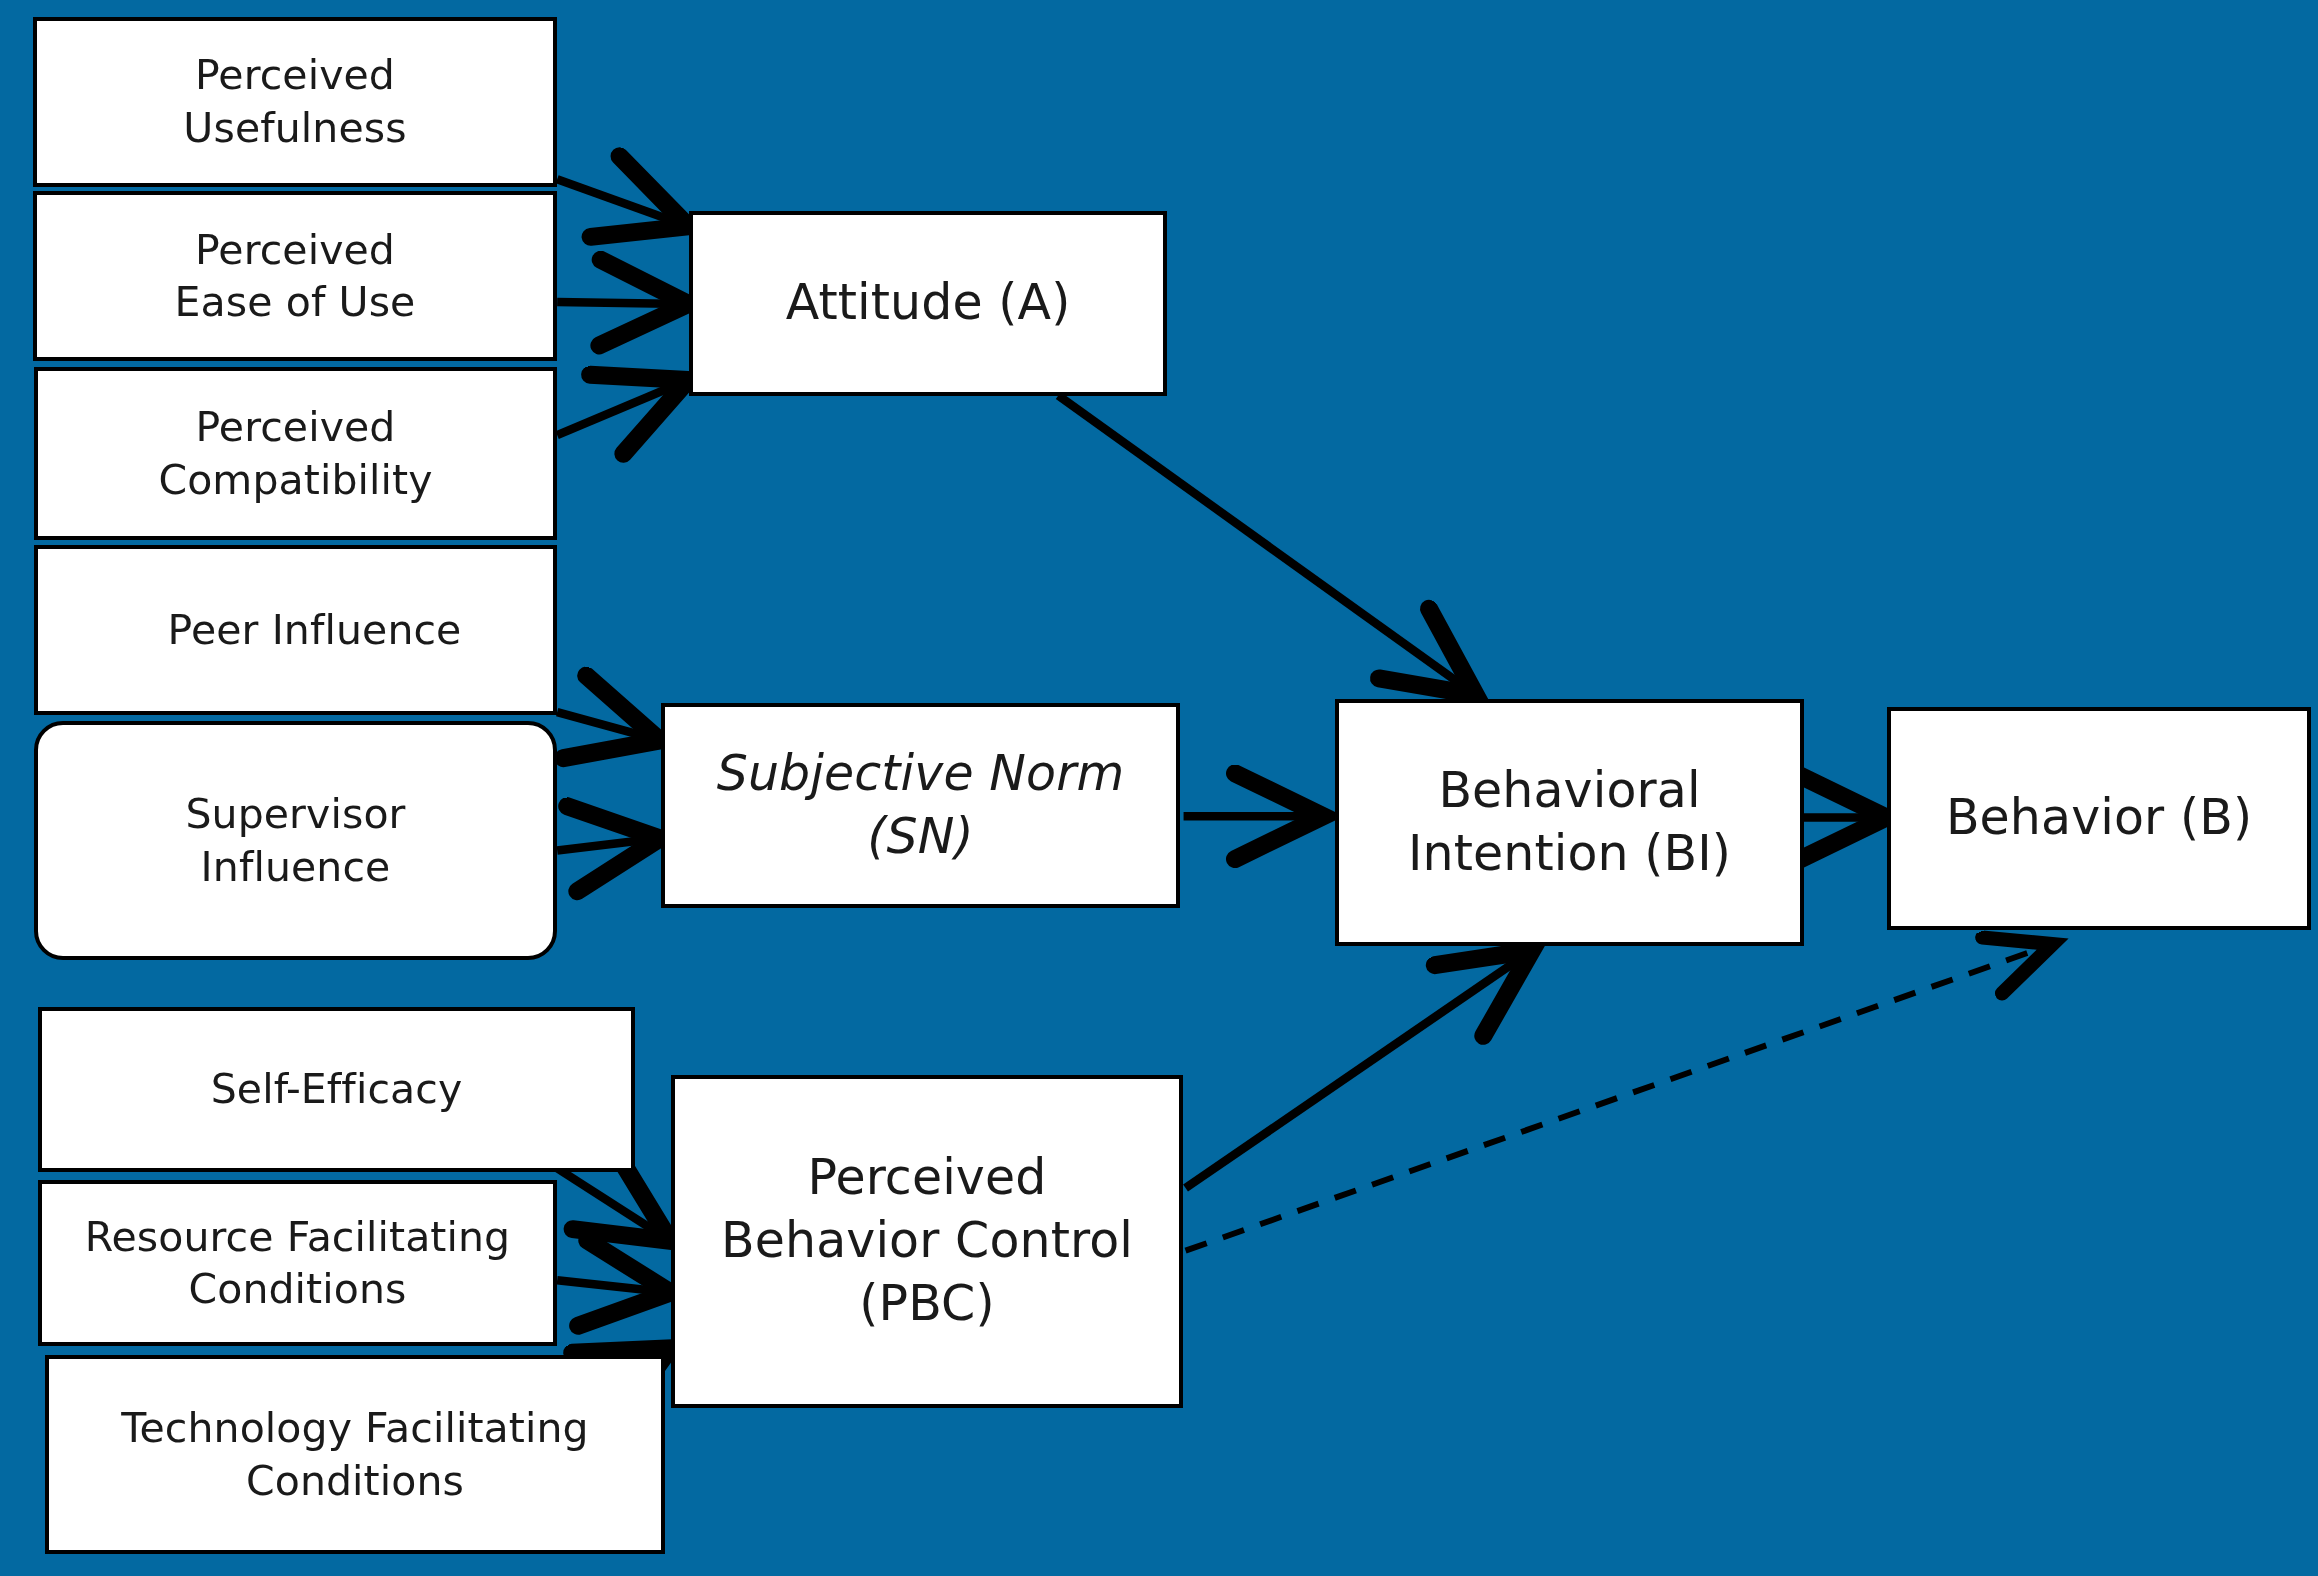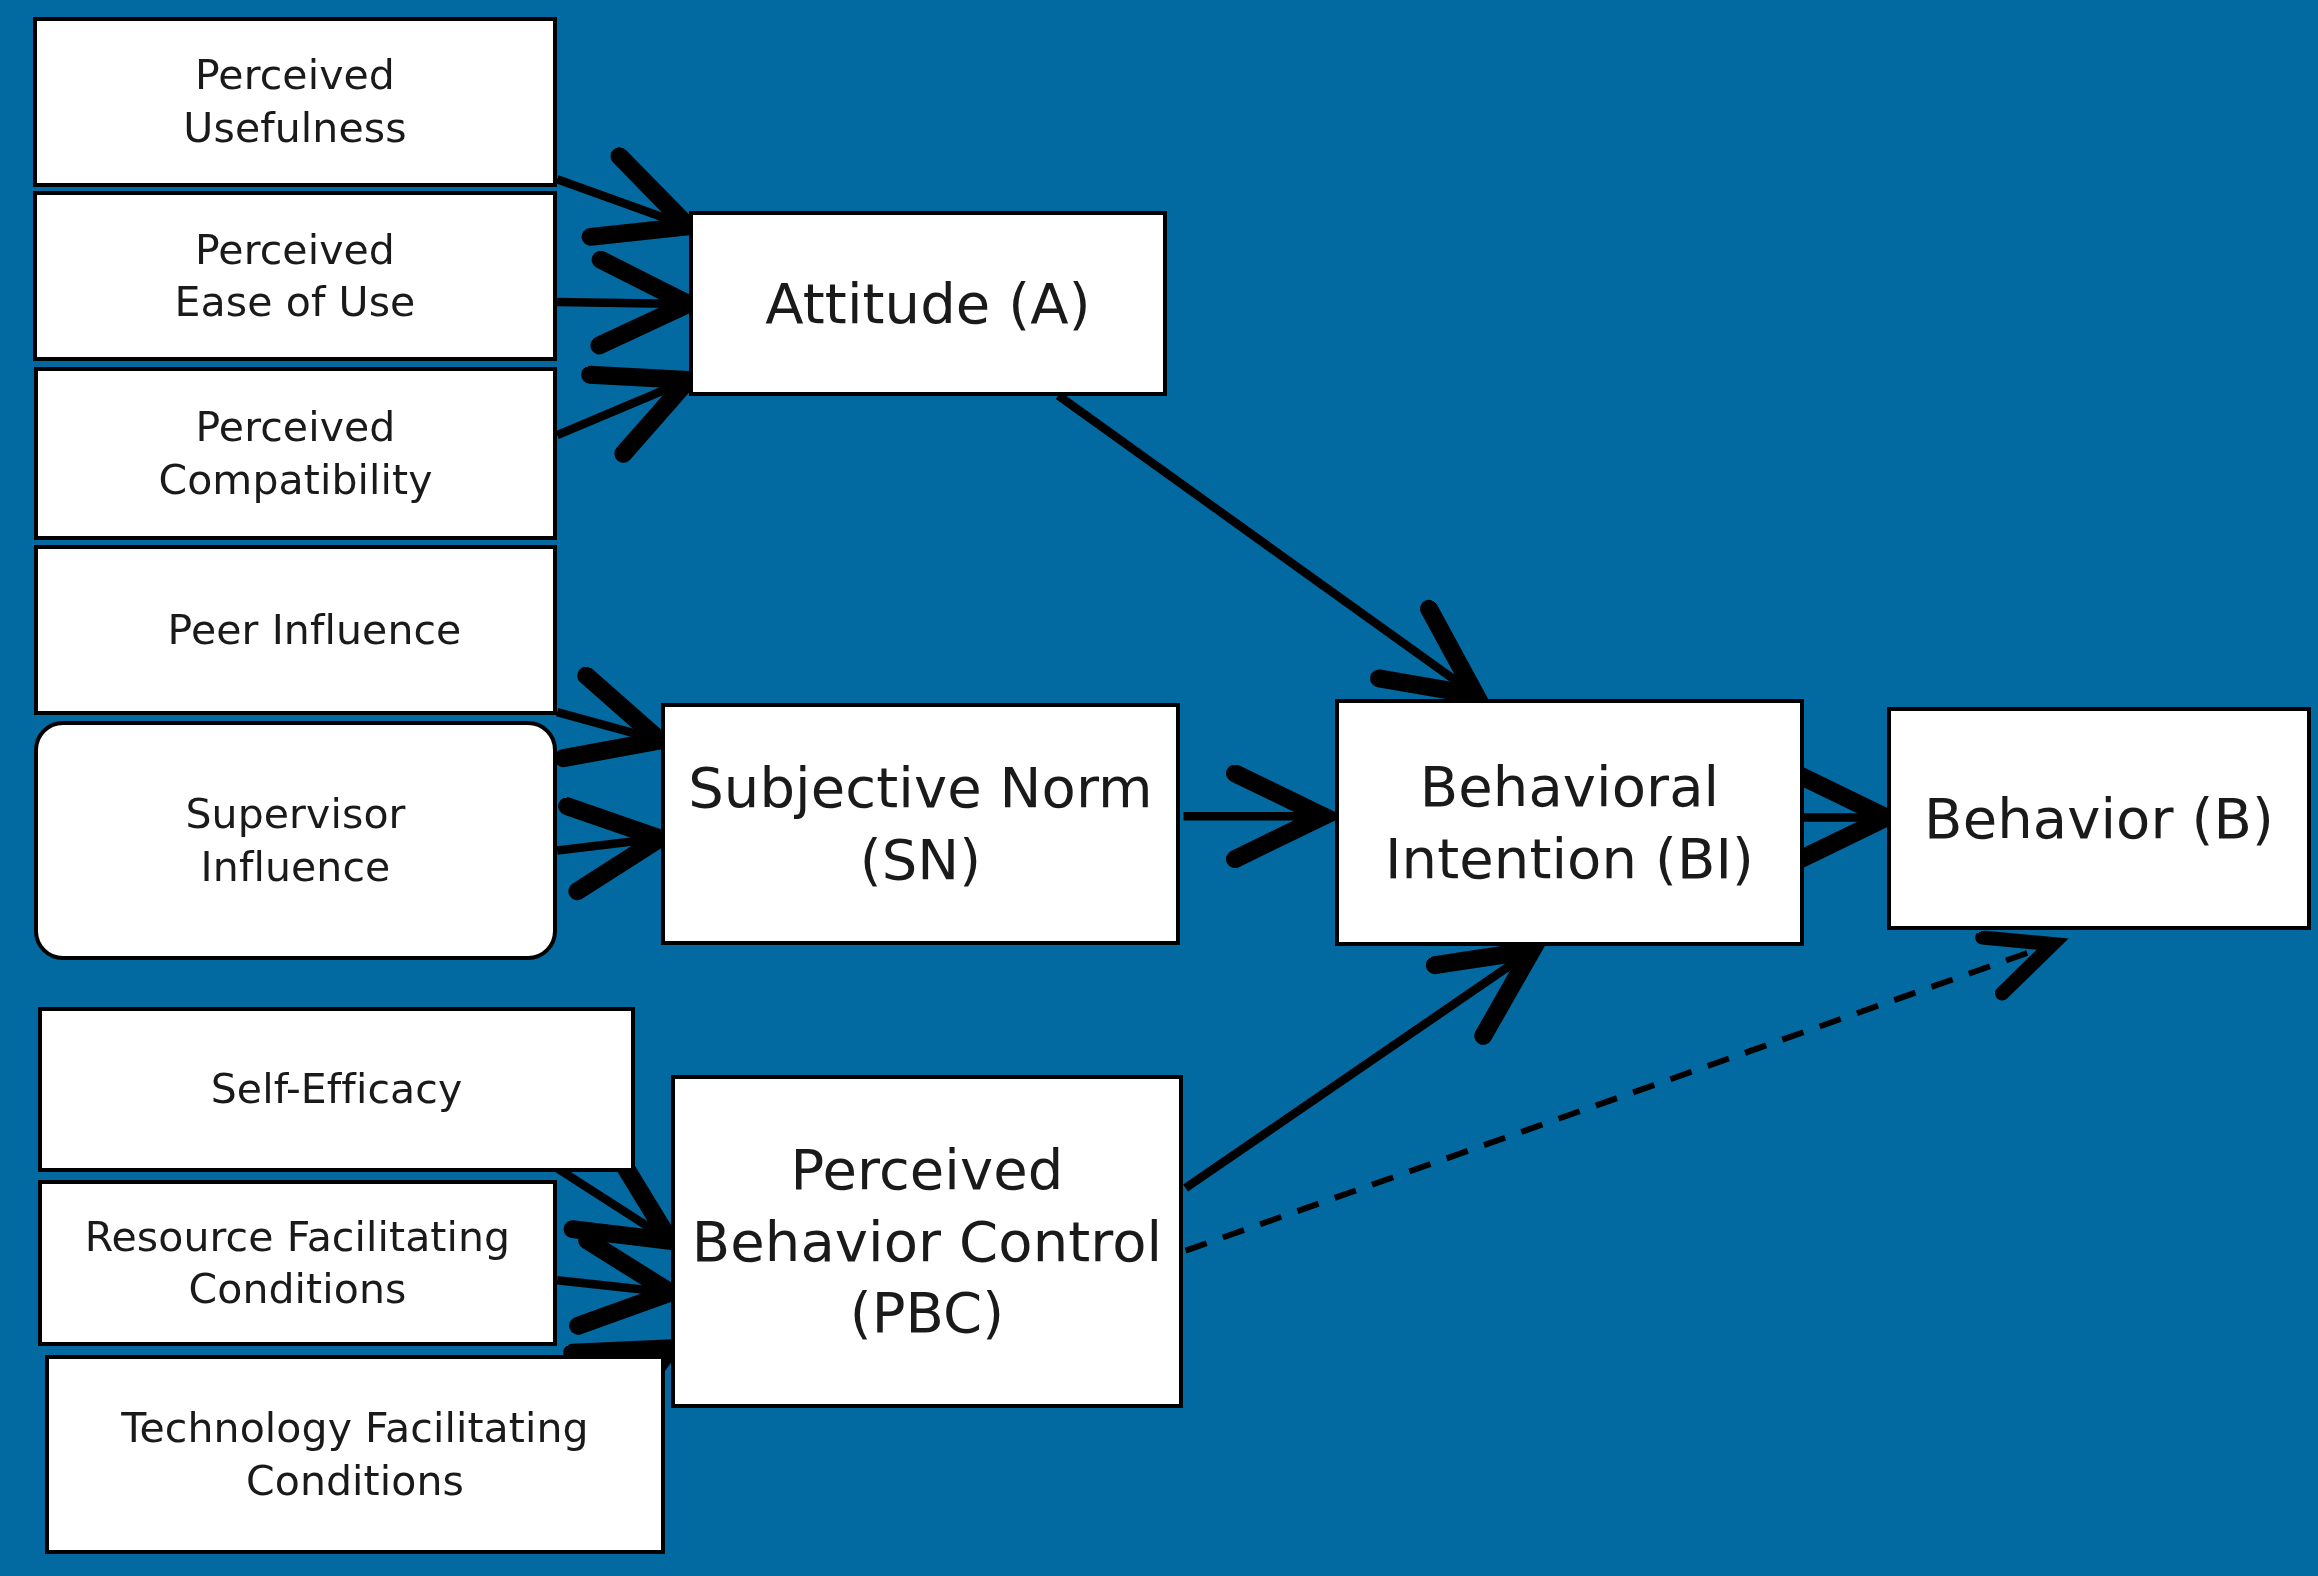--- a/index.html
+++ b/index.html
@@ -35,21 +35,21 @@
   .node-label {
     font-size: 41px;
     line-height: 1.28;
     color: #1a1a1a;
     font-weight: 400;
     letter-spacing: 0.1px;
     white-space: pre-line;
     padding: 0 9.2px;
   }
   .node-label.big {
-    font-size: 56px;
+    font-size: 49px;
   }
 </style>
 </head>
 <body>
 
 <div id="diagram-root">
 
   <svg class="layer" viewBox="0 0 3517 2392" preserveAspectRatio="none">
     <defs>
       <marker id="ah-open" markerWidth="14" markerHeight="14" refX="11.2" refY="6" orient="auto" markerUnits="strokeWidth">
@@ -103,21 +103,21 @@
         <div class="node-label">Resource Facilitating
 Conditions</div>
       </div>
       <div class="node-box" style="left: 45px; top: 1355px; width: 620px; height: 199px;">
         <div class="node-label">Technology Facilitating
 Conditions</div>
       </div>
       <div class="node-box" style="left: 689px; top: 211px; width: 478px; height: 185px;">
         <div class="node-label big">Attitude (A)</div>
       </div>
-      <div class="node-box" style="left: 661px; top: 703px; width: 519px; height: 242px;">
+      <div class="node-box" style="left: 661px; top: 703px; width: 519px; height: 205px; font-style: italic;">
         <div class="node-label big">Subjective Norm
 (SN)</div>
       </div>
       <div class="node-box" style="left: 671px; top: 1075px; width: 512px; height: 333px;">
         <div class="node-label big">Perceived
 Behavior Control
 (PBC)</div>
       </div>
       <div class="node-box" style="left: 1335px; top: 699px; width: 469px; height: 247px;">
         <div class="node-label big">Behavioral

